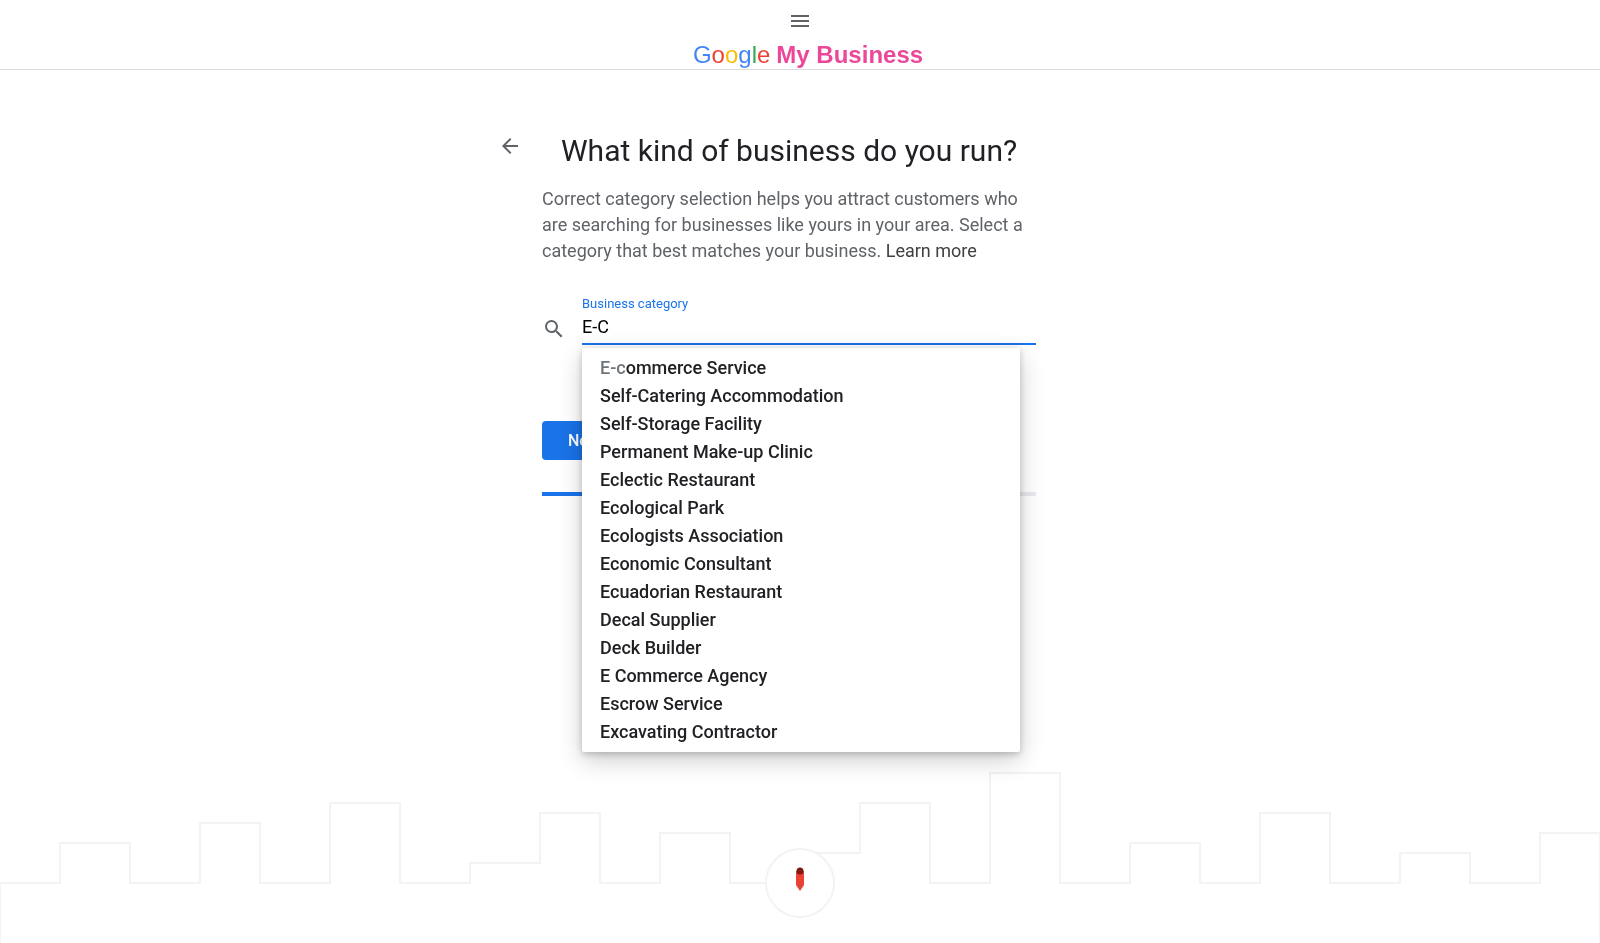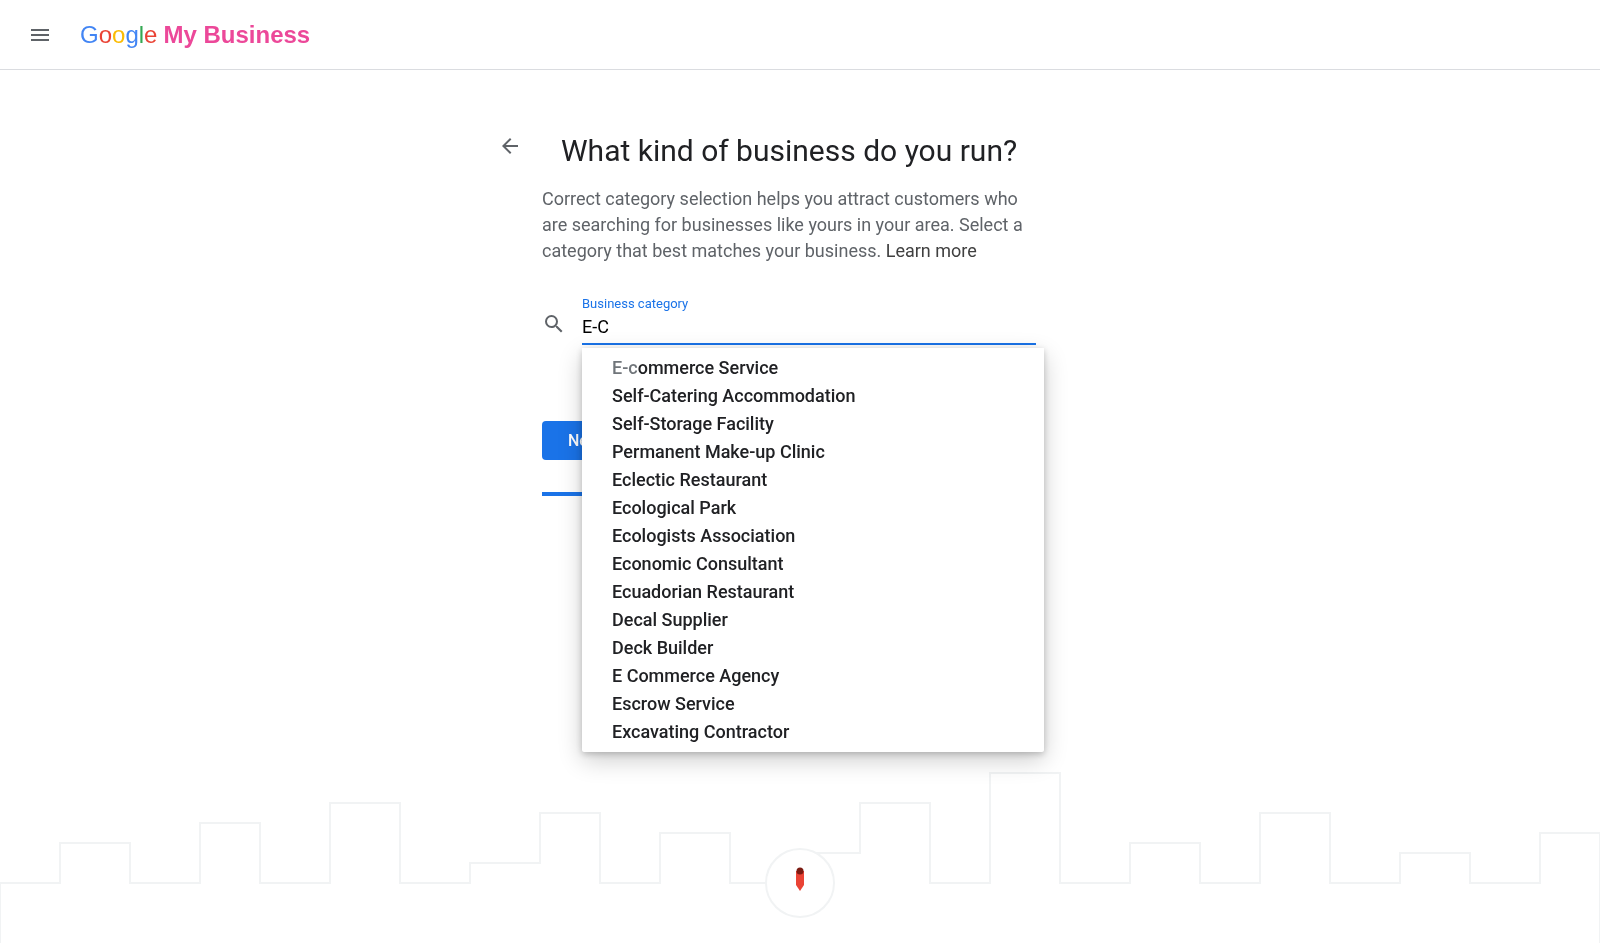--- a/index.html
+++ b/index.html
@@ -14,20 +14,21 @@
   }
 
   
   .header {
     height: 70px;
     border-bottom: 1px solid #dadce0;
     display: flex;
     align-items: center;
     padding: 0 16px;
     box-sizing: border-box;
+    flex-direction: column;
   }
   .menu-btn {
     width: 48px;
     height: 48px;
     display: flex;
     align-items: center;
     justify-content: center;
     border-radius: 50%;
     cursor: pointer;
   }
@@ -98,20 +99,21 @@
   }
 
   
   .field-wrap {
     margin: 48px 0 0 52px;
     position: relative;
     width: 494px;
   }
   .field-row {
     display: flex;
+    align-items: center;
   }
   .search-icon {
     width: 24px;
     height: 24px;
     fill: #5f6368;
     margin-right: 16px;
     flex-shrink: 0;
   }
   .text-field {
     position: relative;
@@ -138,21 +140,21 @@
   
   .dropdown {
     position: absolute;
     top: 36px;
     left: 40px;
     width: 438px;
     background: #fff;
     box-shadow: 0 2px 6px rgba(0,0,0,.2), 0 8px 24px rgba(0,0,0,.2);
     z-index: 20;
     border-radius: 0 0 2px 2px;
-    padding: 6px 12px;
+    padding: 6px 0;
   }
   .dd-item {
     padding: 3px 18px;
     font-size: 18px;
     line-height: 22px;
     font-weight: 500;
     cursor: pointer;
     white-space: nowrap;
   }
   .dd-item .match { color: #70757a; font-weight: 500; }

